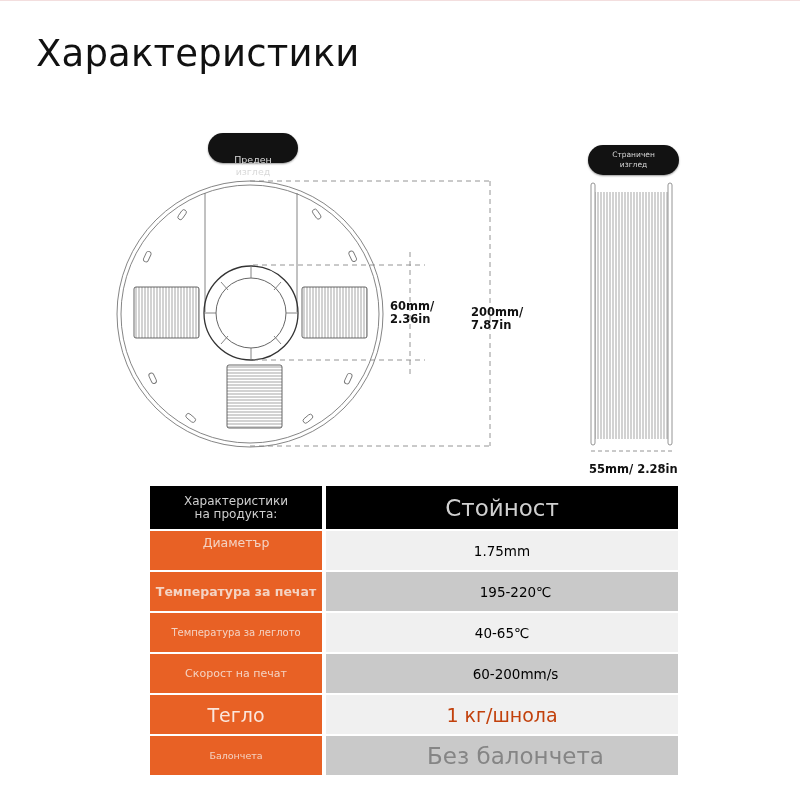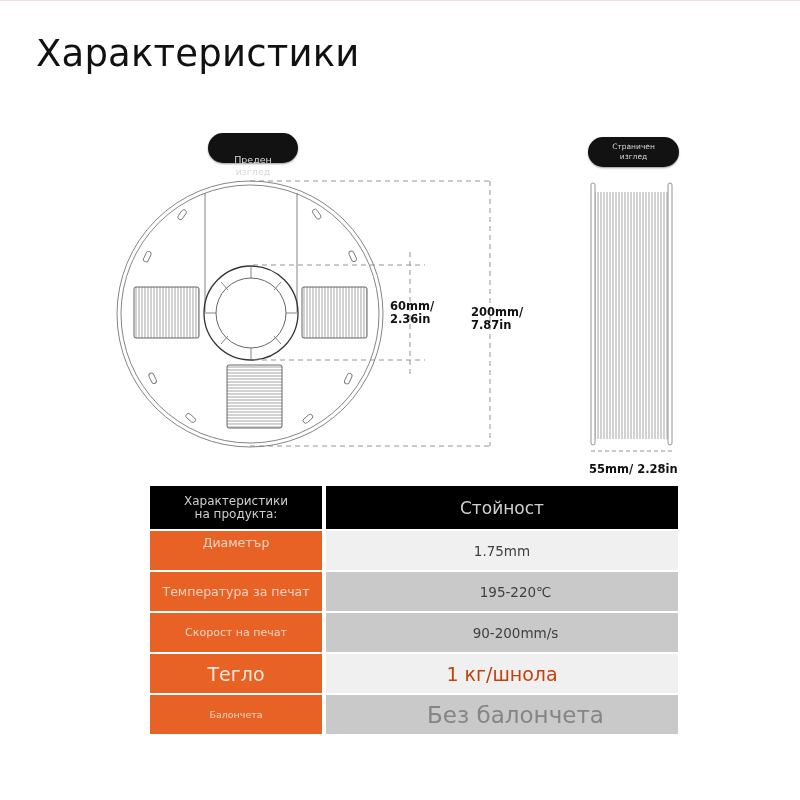--- a/index.html
+++ b/index.html
@@ -4,29 +4,29 @@
 <style>
   html, body { margin:0; padding:0; }
   body { width:800px; height:800px; background:#ffffff; position:relative; overflow:hidden;
          font-family:"DejaVu Sans", "Liberation Sans", sans-serif; }
   .topline { position:absolute; left:0; top:0; width:800px; height:1px; background:#f3dede; }
   .title { position:absolute; left:36px; top:30px; font-size:37px; line-height:48px; color:#111; letter-spacing:0.2px; }
   .title .l2 { display:block; padding-left:42px; }
   .pill { position:absolute; background:#121212; color:#d9d9d9; border-radius:16px; text-align:center;
           font-size:9px; line-height:11px; box-shadow:0 1px 2px rgba(0,0,0,0.4); }
   .pill.front { left:208px; top:133px; width:90px; height:30px; font-size:9.5px; line-height:12px; padding-top:21px; box-sizing:border-box; }
-  .pill.side { left:588px; top:137px; width:91px; height:30px; font-size:7.5px; line-height:10px; padding-top:5px; box-sizing:border-box; }
+  .pill.side { left:588px; top:145px; width:91px; height:30px; font-size:7.5px; line-height:10px; padding-top:5px; box-sizing:border-box; }
   .drawing { position:absolute; left:0; top:0; }
   .dim { position:absolute; font-weight:bold; font-size:11.5px; line-height:13px; color:#111; }
   table.spec { position:absolute; left:150px; top:486px; border-collapse:separate; border-spacing:4px 2px; margin-left:-4px; margin-top:-2px; }
   table.spec td { padding:0; text-align:center; vertical-align:middle; }
   .hdr-l { width:172px; height:43px; background:#000; color:#cfcfcf; font-size:12px; line-height:13px; }
-  .hdr-r { width:325px; height:43px; background:#000; color:#d0d0d0; font-size:17px;margin-top:32px; }
+  .hdr-r { width:325px; height:43px; background:#000; color:#d0d0d0; font-size:23px;margin-top:32px; }
   .lab { width:172px; height:39px; background:#e86125; color:#f4d3c3; font-size:12px; }
-  .val { width:325px; height:39px; font-size:13.5px; color:#404040; }
+  .val { width:325px; height:39px; font-size:13.5px; color:#000000; }
   .val.light { background:#f0f0f0; }
   .val.dark { background:#c9c9c9;padding-left:27px; }
 </style>
 </head>
 <body>
 
 <div class="topline"></div>
 
 <div class="title">
   <span>Характеристики</span>
@@ -116,26 +116,30 @@
       <div>Характеристики</div>
       <div>на продукта:</div>
     </td>
     <td class="hdr-r">Стойност</td>
   </tr>
   <tr>
     <td class="lab" style="vertical-align:top;padding-top:4px;font-size:12.5px;height:35px;">Диаметър</td>
     <td class="val light">1.75mm</td>
   </tr>
   <tr>
-    <td class="lab" style="font-size:12.5px;">Температура за печат</td>
+    <td class="lab" style="font-size:12.5px;font-weight:bold;">Температура за печат</td>
     <td class="val dark">195-220℃</td>
   </tr>
   <tr>
+    <td class="lab" style="font-size:10px;">Температура за леглото</td>
+    <td class="val light">40-65℃</td>
+  </tr>
+  <tr>
     <td class="lab" style="font-size:11px;">Скорост на печат</td>
-    <td class="val dark">90-200mm/s</td>
+    <td class="val dark">60-200mm/s</td>
   </tr>
   <tr>
     <td class="lab" style="font-size:19px;color:#fbe6dc;">Тегло</td>
     <td class="val light" style="font-size:19px;color:#c2410c;">1 кг/шнола</td>
   </tr>
   <tr>
     <td class="lab" style="font-size:9.5px;">Балончета</td>
     <td class="val dark" style="font-size:23px;color:#858585;margin-top:8px;">Без балончета</td>
   </tr>
 </tbody>

